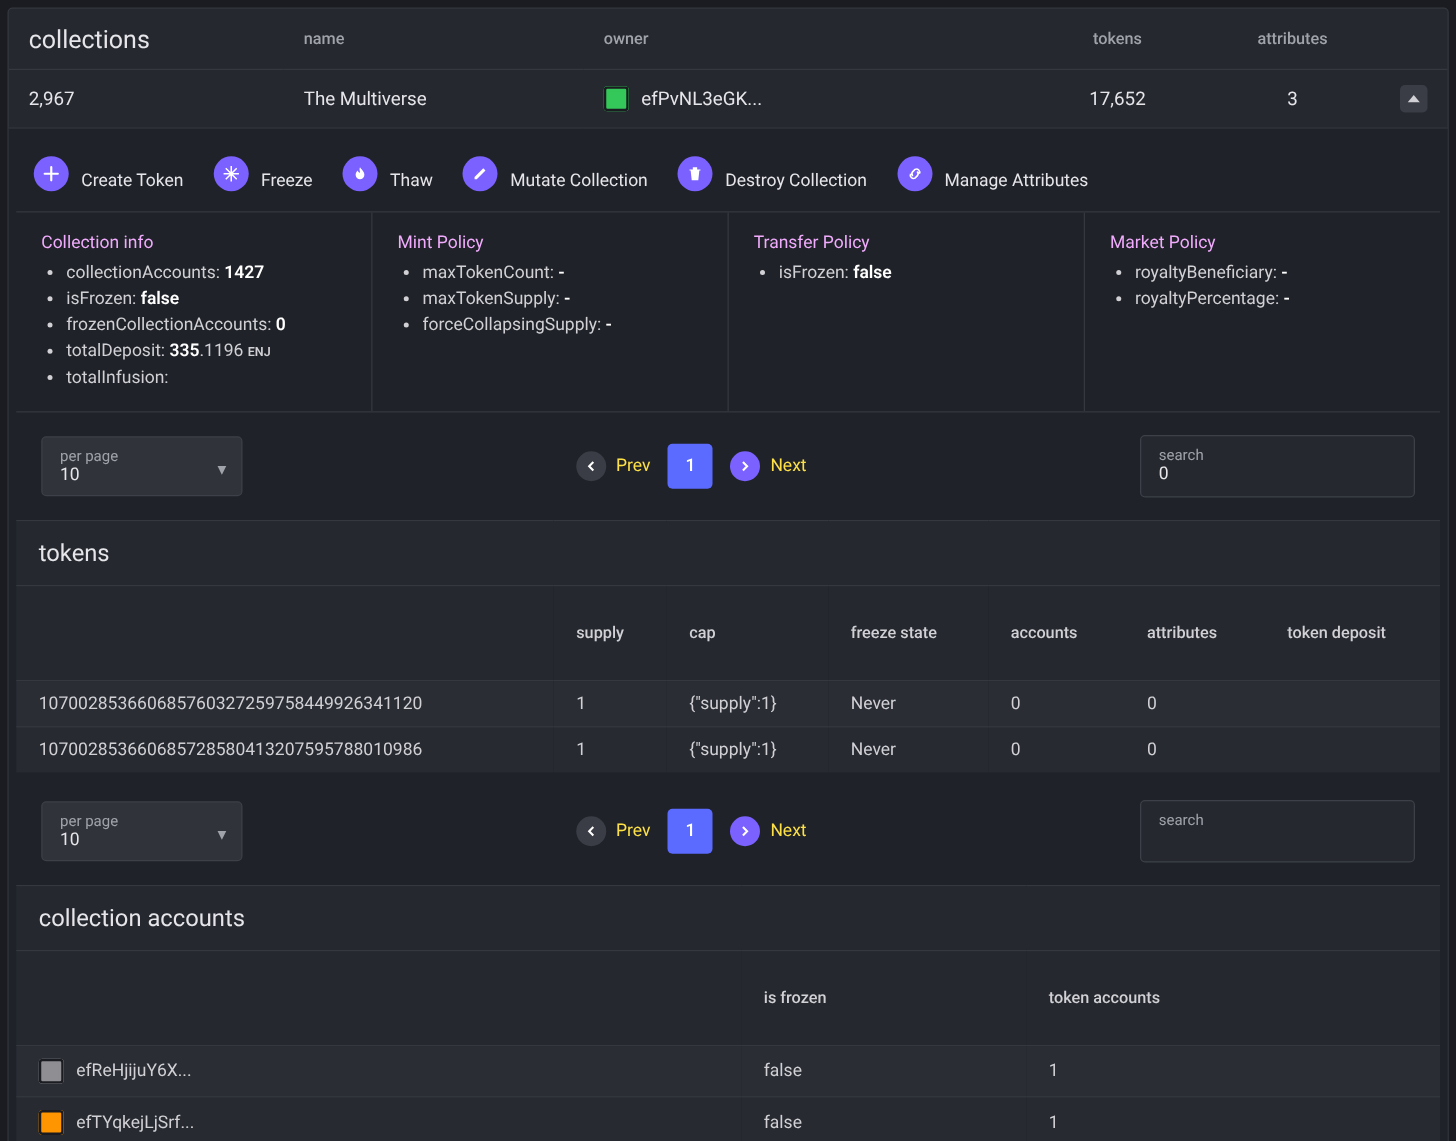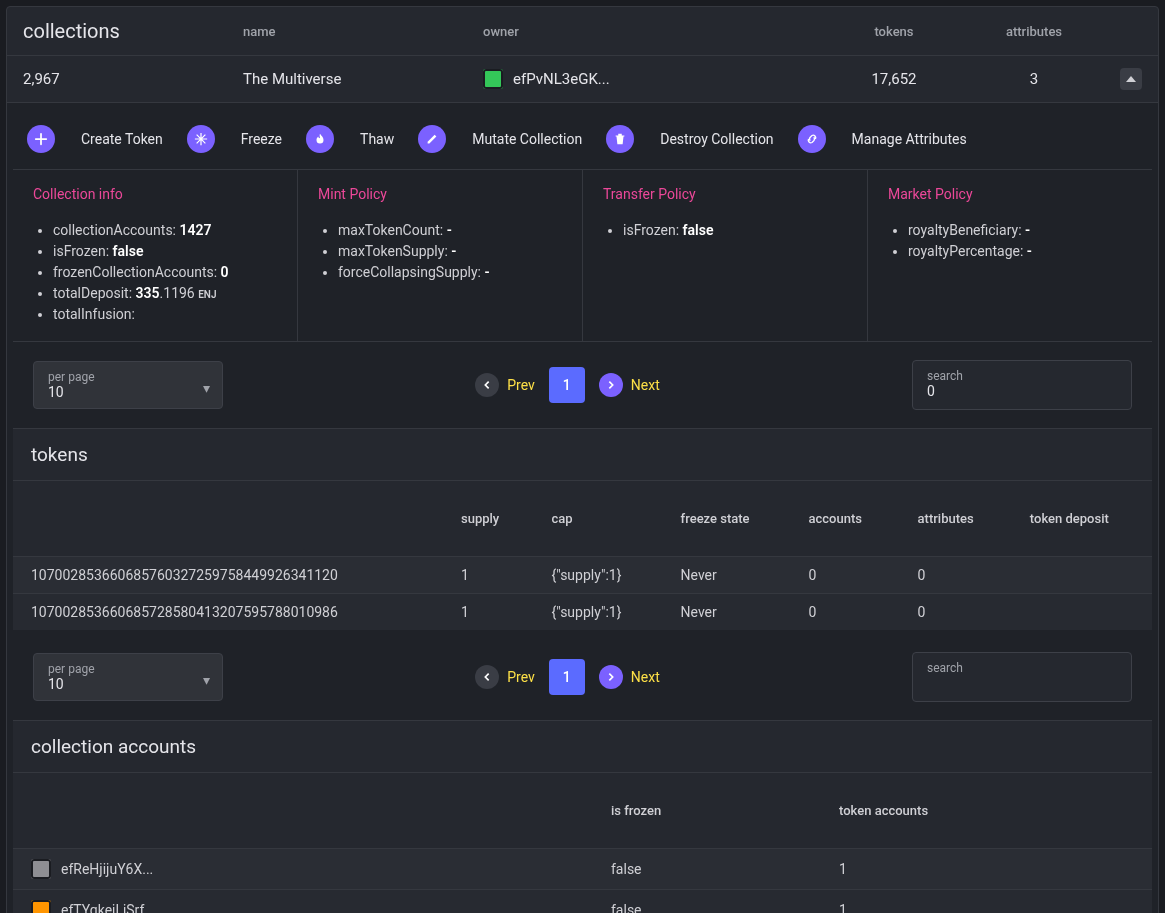--- a/index.html
+++ b/index.html
@@ -32,48 +32,48 @@
   .identicon { width: 20px; height: 20px; border-radius: 3px; flex-shrink: 0; }
   .identicon.green { background: #34c759; box-shadow: inset 0 0 0 2px #1a1c21, inset 0 0 0 4px #34c759; }
   .identicon.gray { background: #8e8e93; box-shadow: inset 0 0 0 2px #1a1c21, inset 0 0 0 4px #8e8e93; }
   .identicon.orange { background: #ff9500; box-shadow: inset 0 0 0 2px #1a1c21, inset 0 0 0 4px #ff9500; }
 
   
   .detail { padding: 6px; background: #1f2228; }
   .actions-bar {
     display: flex; gap: 24px; padding: 16px 14px; border-bottom: 1px solid #35383f;
   }
-  .action-btn { display: flex; align-items: center; gap: 26px; cursor: pointer; }
+  .action-btn { display: flex; align-items: flex-end; gap: 10px; cursor: pointer; }
   .round-icon {
     width: 28px; height: 28px; border-radius: 50%;
     background: #7b61ff; display: flex; align-items: center; justify-content: center;
     color: #fff; flex-shrink: 0;
   }
   .round-icon svg { width: 14px; height: 14px; }
   .action-label { color: #e5e5ea; }
 
   
   .policies { display: flex; border-bottom: 1px solid #35383f; }
   .policy-block { flex: 1; padding: 16px 20px; border-right: 1px solid #35383f; }
   .policy-block:last-child { border-right: none; }
-  .policy-title { color: #ec4899; margin-bottom: 18px; }
+  .policy-title { color: #f0abfc; margin-bottom: 6px; }
   .policy-block ul { list-style: disc; padding-left: 20px; }
   .policy-block li { color: #d0d0d5; line-height: 1.5; }
   .policy-block li b { color: #fff; font-weight: 600; }
   .unit { font-size: 10px; font-weight: 600; }
 
   
   .pager-row {
     display: flex; align-items: center; justify-content: space-between;
     padding: 18px 20px;
   }
   .pager-center { display: flex; align-items: center; gap: 14px; justify-content: center; }
   .per-page {
     background: #303339; border: 1px solid #3d4048; border-radius: 4px;
-    padding: 8px 14px; width: 190px; position: relative;
+    padding: 8px 14px; width: 161px; position: relative;
   }
   .per-page .lbl { font-size: 12px; color: #a0a3aa; }
   .per-page .val { font-size: 14px; color: #e5e5ea; }
   .per-page .chev { position: absolute; right: 12px; bottom: 12px; color: #a0a3aa; }
   .pager-btn { display: flex; align-items: center; gap: 8px; color: #fde047; cursor: pointer; }
   .round-nav {
     width: 24px; height: 24px; border-radius: 50%; background: #3a3d45;
     display: flex; align-items: center; justify-content: center; color: #fff;
   }
   .round-nav.accent { background: #7b61ff; }

